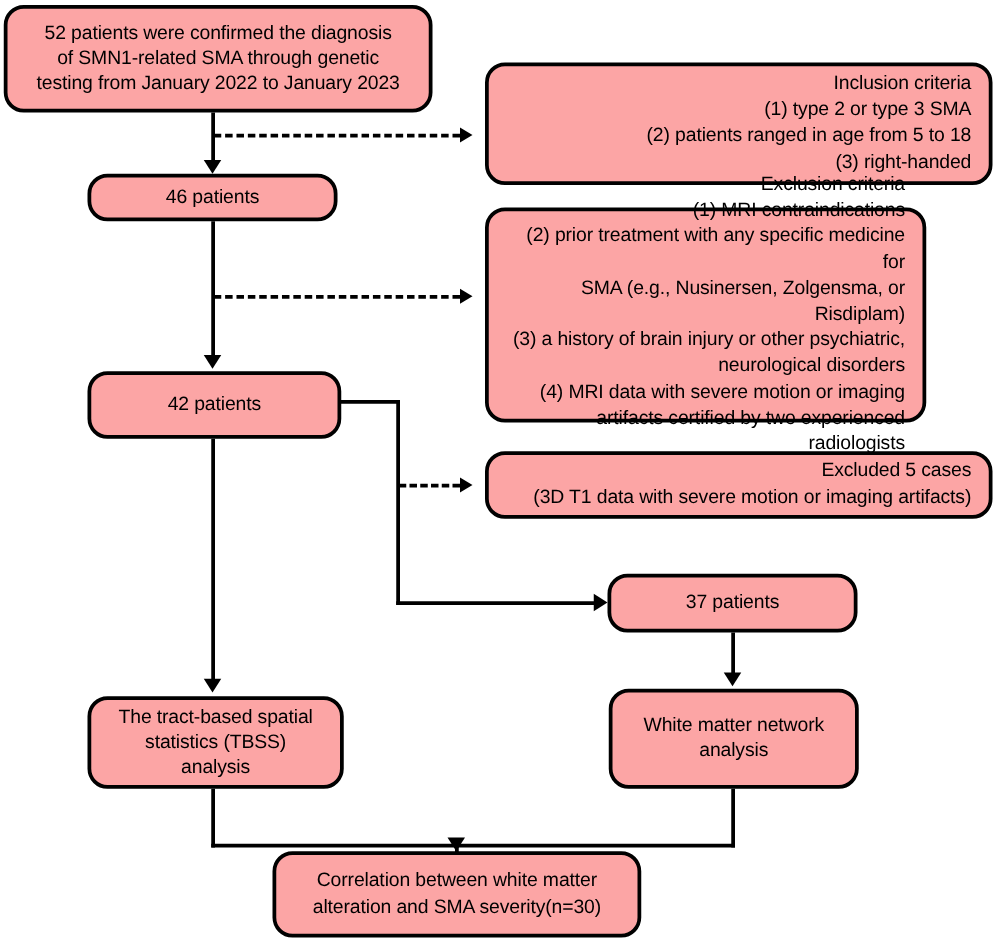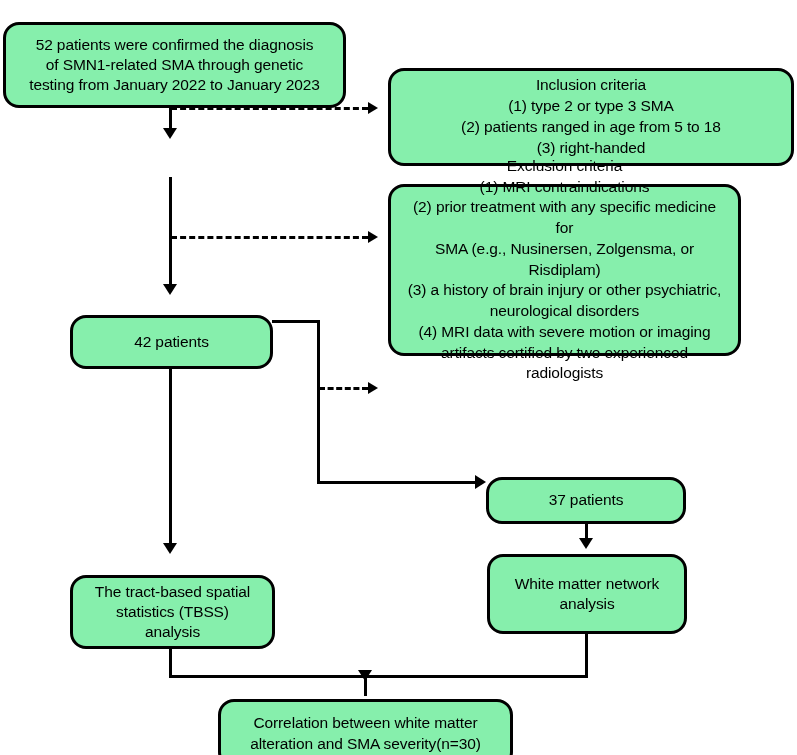--- a/index.html
+++ b/index.html
@@ -18,33 +18,32 @@
     height: 755px;
     background: #ffffff;
     overflow: hidden;
   }
   
   .node {
     position: absolute;
     box-sizing: border-box;
     border: 3px solid #000000;
     border-radius: 16px;
-    background: #86efac;
+    background: #fca5a5;
     display: flex;
     align-items: center;
     z-index: 3;
-    margin-top: 18px;
   }
   .node.center {
     justify-content: center;
     text-align: center;
   }
   .node.left {
     justify-content: flex-start;
-    text-align: center;
+    text-align: right;
   }
   .node .txt {
     width: 100%;
     padding: 0 10px;
     font-size: 15.5px;
     line-height: 1.30;
     white-space: pre-line;
     letter-spacing: -0.1px;
   }
   .node.criteria .txt {
@@ -55,21 +54,21 @@
 
   
   #node-enrolled   { left: 3px;   top: 4px;   width: 343px; height: 86px; }
   #node-inclusion  { left: 388px; top: 50px;  width: 406px; height: 98px; }
   #node-n46        { left: 70px;  top: 139px; width: 200px; height: 38px; }
   #node-exclusion  { left: 388px; top: 166px; width: 353px; height: 172px; }
   #node-n42        { left: 70px;  top: 297px; width: 203px; height: 54px; justify-content: flex-end; }
   #node-excluded5  { left: 388px; top: 361px; width: 406px; height: 54px; }
   #node-n37        { left: 486px; top: 459px; width: 200px; height: 47px; }
   #node-tbss       { left: 70px;  top: 557px; width: 205px; height: 74px; }
-  #node-network    { left: 487px; top: 536px; width: 200px; height: 80px; }
+  #node-network    { left: 487px; top: 551px; width: 200px; height: 80px; }
   #node-correlation{ left: 218px; top: 681px; width: 295px; height: 69px; }
 
   
   .vline, .hline {
     position: absolute;
     background: #000000;
     z-index: 1;
   }
   .vline { width: 3px; }
   .hline { height: 3px; }
@@ -115,36 +114,43 @@
 testing from January 2022 to January 2023</div>
   </div>
 
   <div class="node left criteria" id="node-inclusion">
     <div class="txt">Inclusion criteria
 (1) type 2 or type 3 SMA
 (2) patients ranged in age from 5 to 18
 (3) right-handed</div>
   </div>
 
+  <div class="node center" id="node-n46">
+    <div class="txt">46 patients</div>
+  </div>
 
   <div class="node left criteria" id="node-exclusion">
     <div class="txt">Exclusion criteria
 (1) MRI contraindications
 (2) prior treatment with any specific medicine for
 SMA (e.g., Nusinersen, Zolgensma, or Risdiplam)
 (3) a history of brain injury or other psychiatric,
 neurological disorders
 (4) MRI data with severe motion or imaging
 artifacts certified by two experienced radiologists</div>
   </div>
 
   <div class="node center" id="node-n42">
     <div class="txt">42 patients</div>
   </div>
 
+  <div class="node left criteria" id="node-excluded5">
+    <div class="txt">Excluded 5 cases
+  (3D T1 data with severe motion or imaging artifacts)</div>
+  </div>
 
   <div class="node center" id="node-n37">
     <div class="txt">37 patients</div>
   </div>
 
   <div class="node center" id="node-tbss">
     <div class="txt">The tract-based spatial
 statistics (TBSS)
 analysis</div>
   </div>

